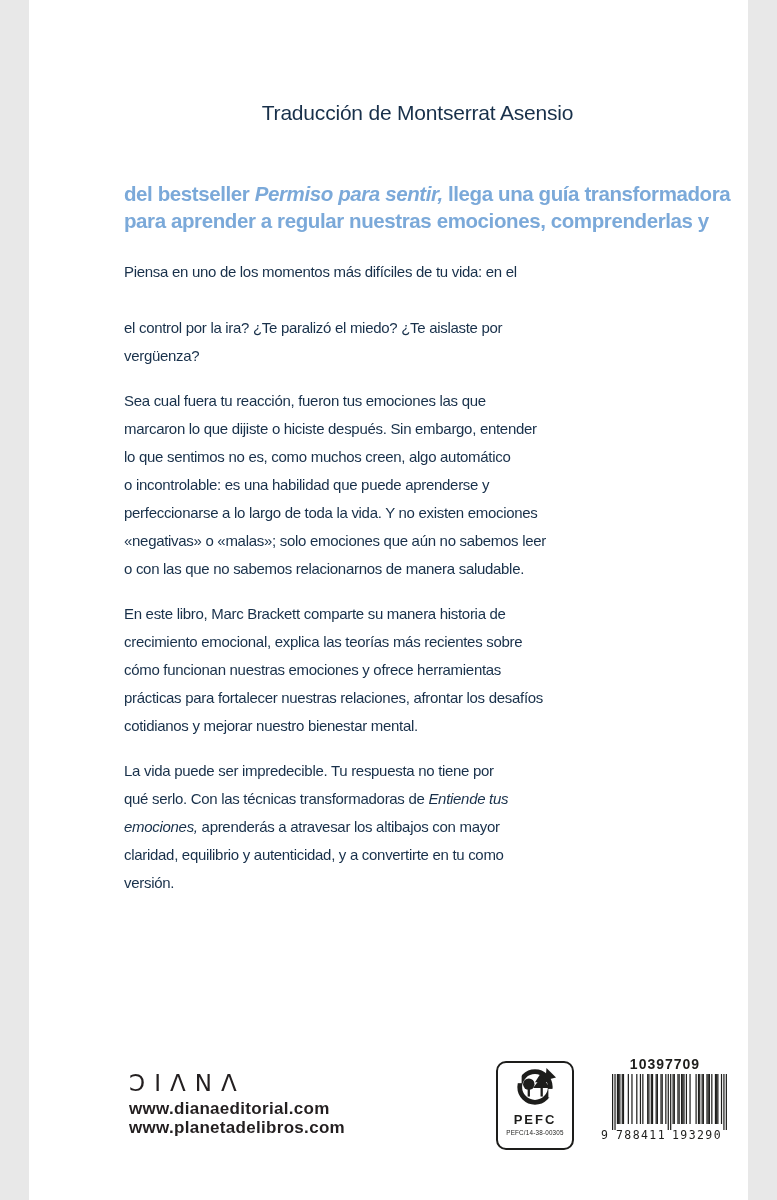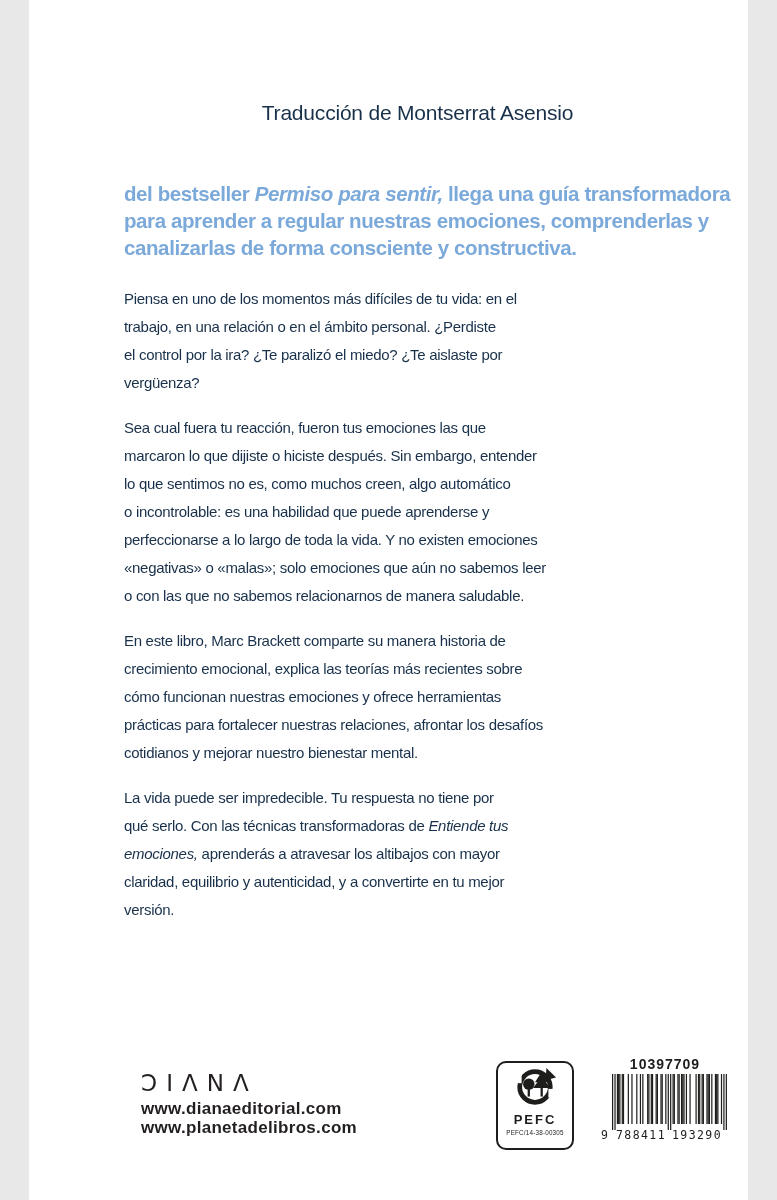--- a/index.html
+++ b/index.html
@@ -20,21 +20,21 @@
     font-size:20.5px;line-height:27px;letter-spacing:-0.4px;
     margin:0 0 24px 0;
   }
   .copy p.body{
     font-size:15px;line-height:28px;letter-spacing:-0.3px;
   }
   .copy p.body:last-child{margin-bottom:0;}
   em{font-style:italic;}
 
   
-  .publisher{position:absolute;left:112px;top:1070px;color:var(--ink,#231F20);}
+  .publisher{position:absolute;left:100px;top:1070px;color:var(--ink,#231F20);}
   .diana-logo{
     font-family:"DejaVu Sans",sans-serif;
     font-size:23px;letter-spacing:9px;font-weight:500;
     white-space:nowrap;
   }
   .websites{margin-top:3px;font-weight:bold;font-size:17px;line-height:19px;letter-spacing:0.3px;}
 
   .pefc{
     position:absolute;left:467px;top:1061px;width:78px;height:89px;
     box-sizing:border-box;border:2.5px solid #1d1d1b;border-radius:10px;
@@ -50,25 +50,25 @@
   .sku{font-size:14px;font-weight:bold;letter-spacing:1px;margin-bottom:2px;white-space:nowrap;}
 </style>
 </head>
 <body>
 
 <div class="page">
 
   <div class="translation">Traducción de Montserrat Asensio</div>
 
   <div class="copy">
-    <p class="intro"><br><span>del bestseller </span><em>Permiso para sentir,</em><span> llega una guía transformadora</span><br><span>para aprender a regular nuestras emociones, comprenderlas y</span><br><span>canalizarlas de forma consciente y constructiva.</span></p>
-    <p class="body"><span>Piensa en uno de los momentos más difíciles de tu vida: en el</span><br><span>trabajo, en una relación o en el ámbito personal. ¿Perdiste</span><br><span>el control por la ira? ¿Te paralizó el miedo? ¿Te aislaste por</span><br><span>vergüenza?</span></p>
+    <p class="intro"><br><span>del bestseller </span><em>Permiso para sentir,</em><span> llega una guía transformadora</span><br><span>para aprender a regular nuestras emociones, comprenderlas y</span><br></p>
+    <p class="body"><span>Piensa en uno de los momentos más difíciles de tu vida: en el</span><br><br><span>el control por la ira? ¿Te paralizó el miedo? ¿Te aislaste por</span><br><span>vergüenza?</span></p>
     <p class="body"><span>Sea cual fuera tu reacción, fueron tus emociones las que</span><br><span>marcaron lo que dijiste o hiciste después. Sin embargo, entender</span><br><span>lo que sentimos no es, como muchos creen, algo automático</span><br><span>o incontrolable: es una habilidad que puede aprenderse y</span><br><span>perfeccionarse a lo largo de toda la vida. Y no existen emociones</span><br><span>«negativas» o «malas»; solo emociones que aún no sabemos leer</span><br><span>o con las que no sabemos relacionarnos de manera saludable.</span></p>
     <p class="body"><span>En este libro, Marc Brackett comparte su manera historia de</span><br><span>crecimiento emocional, explica las teorías más recientes sobre</span><br><span>cómo funcionan nuestras emociones y ofrece herramientas</span><br><span>prácticas para fortalecer nuestras relaciones, afrontar los desafíos</span><br><span>cotidianos y mejorar nuestro bienestar mental.</span></p>
-    <p class="body"><span>La vida puede ser impredecible. Tu respuesta no tiene por</span><br><span>qué serlo. Con las técnicas transformadoras de </span><em>Entiende tus</em><br><em>emociones,</em><span> aprenderás a atravesar los altibajos con mayor</span><br><span>claridad, equilibrio y autenticidad, y a convertirte en tu mejor</span><br><span>versión.</span></p>
+    <p class="body"><span>La vida puede ser impredecible. Tu respuesta no tiene por</span><br><span>qué serlo. Con las técnicas transformadoras de </span><em>Entiende tus</em><br><em>emociones,</em><span> aprenderás a atravesar los altibajos con mayor</span><br><span>claridad, equilibrio y autenticidad, y a convertirte en tu como</span><br><span>versión.</span></p>
   </div>
 
   <div class="publisher">
     <div class="diana-logo">ƆIΛNΛ</div>
     <div class="websites">
       <div>www.dianaeditorial.com</div>
       <div>www.planetadelibros.com</div>
     </div>
   </div>
 

